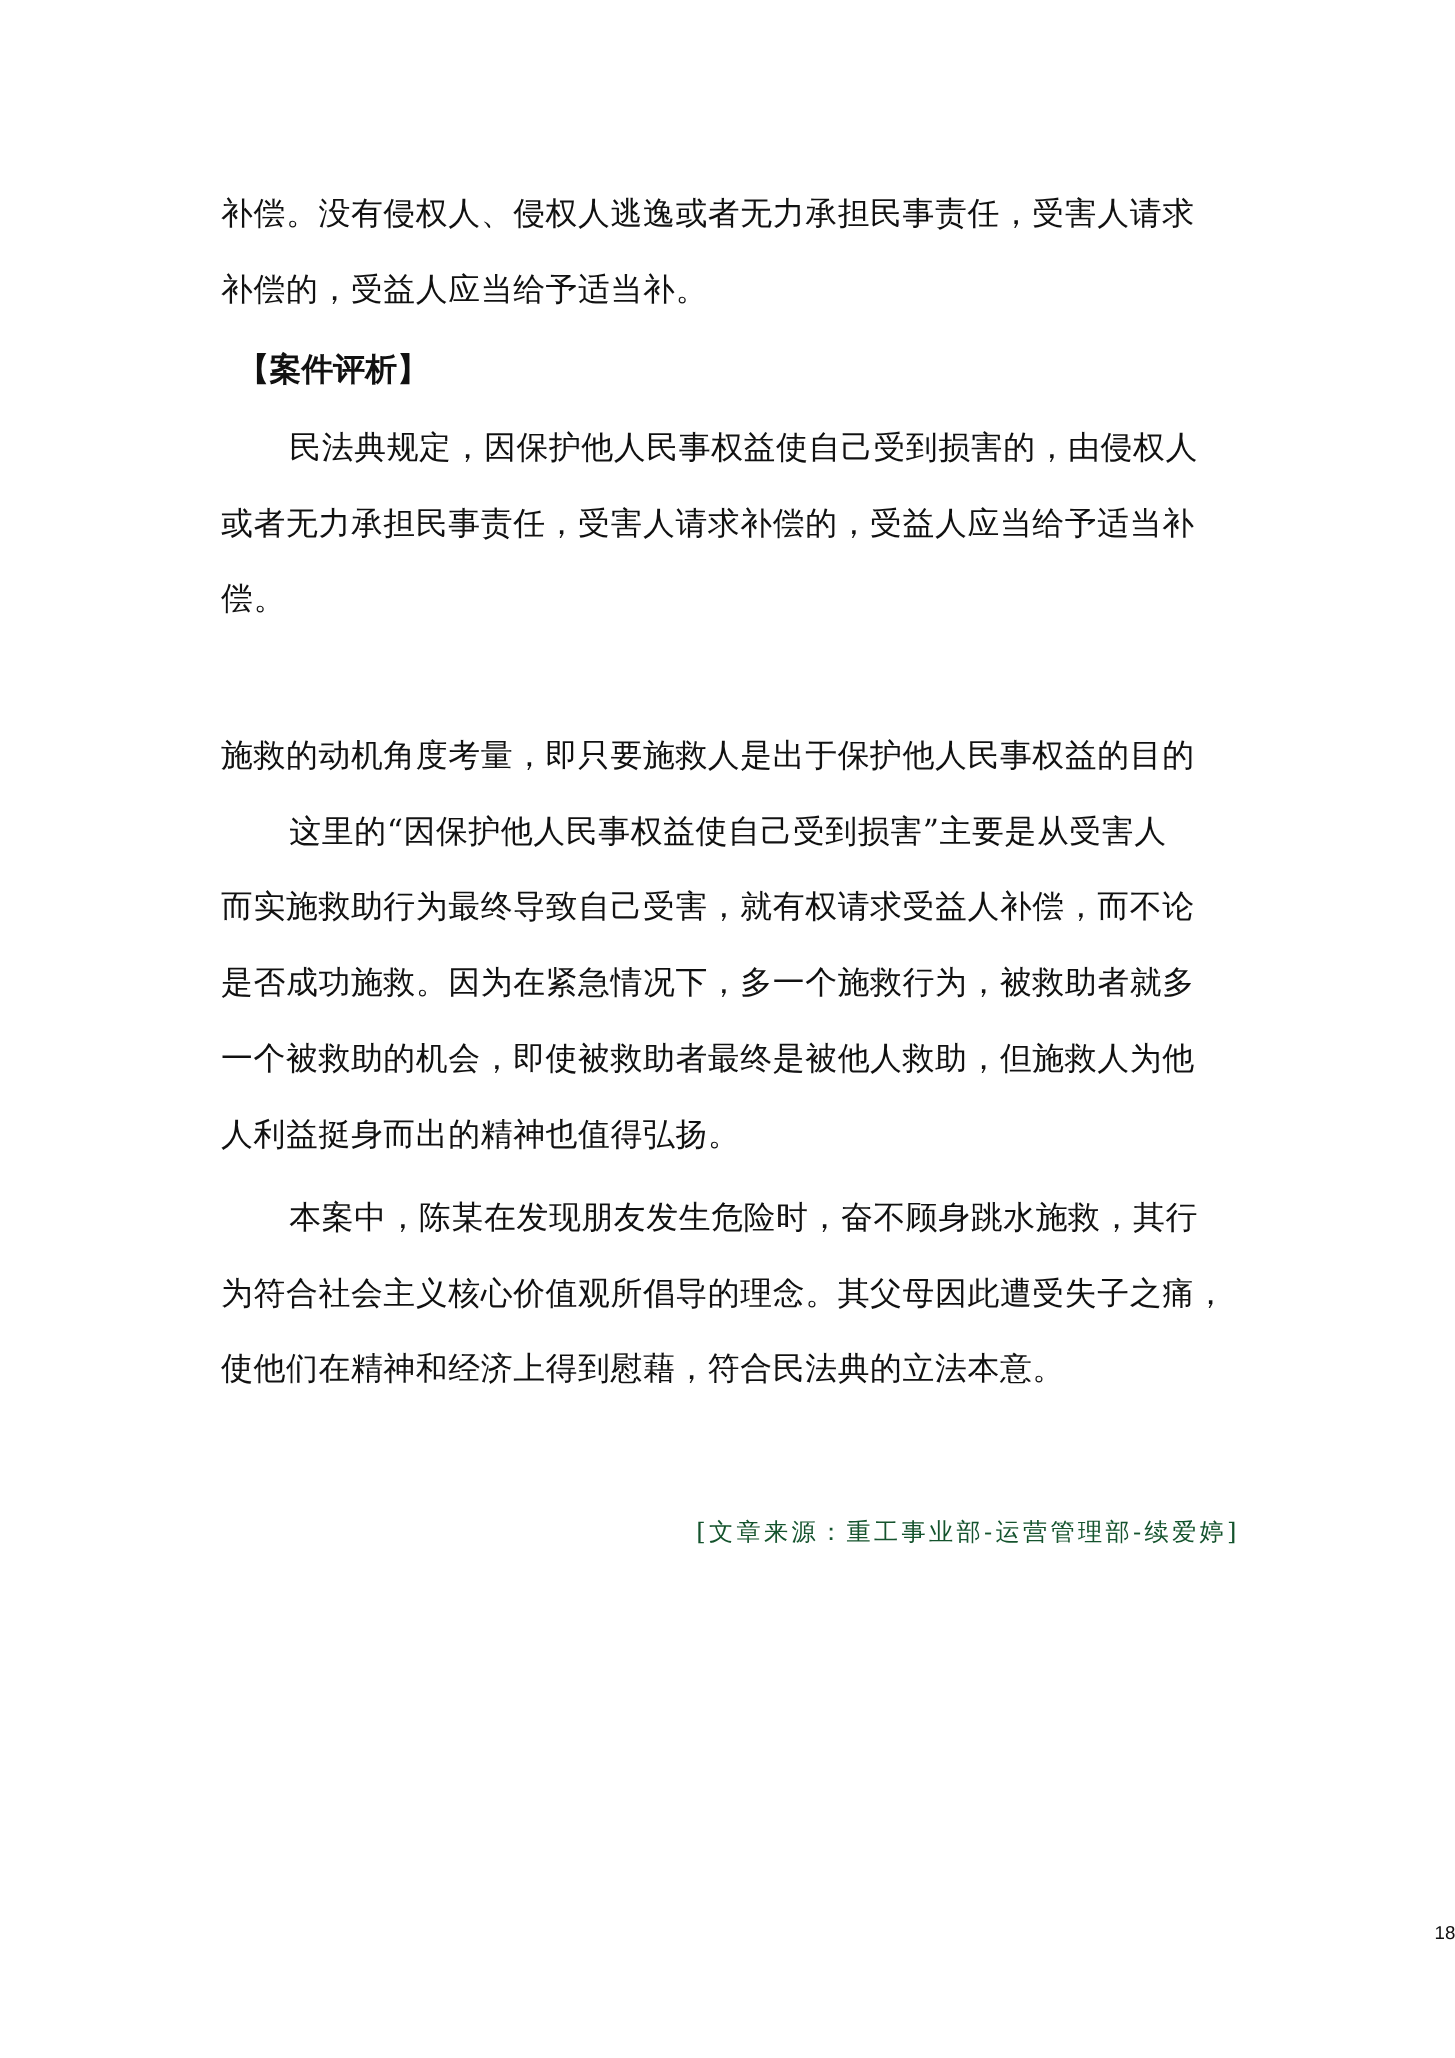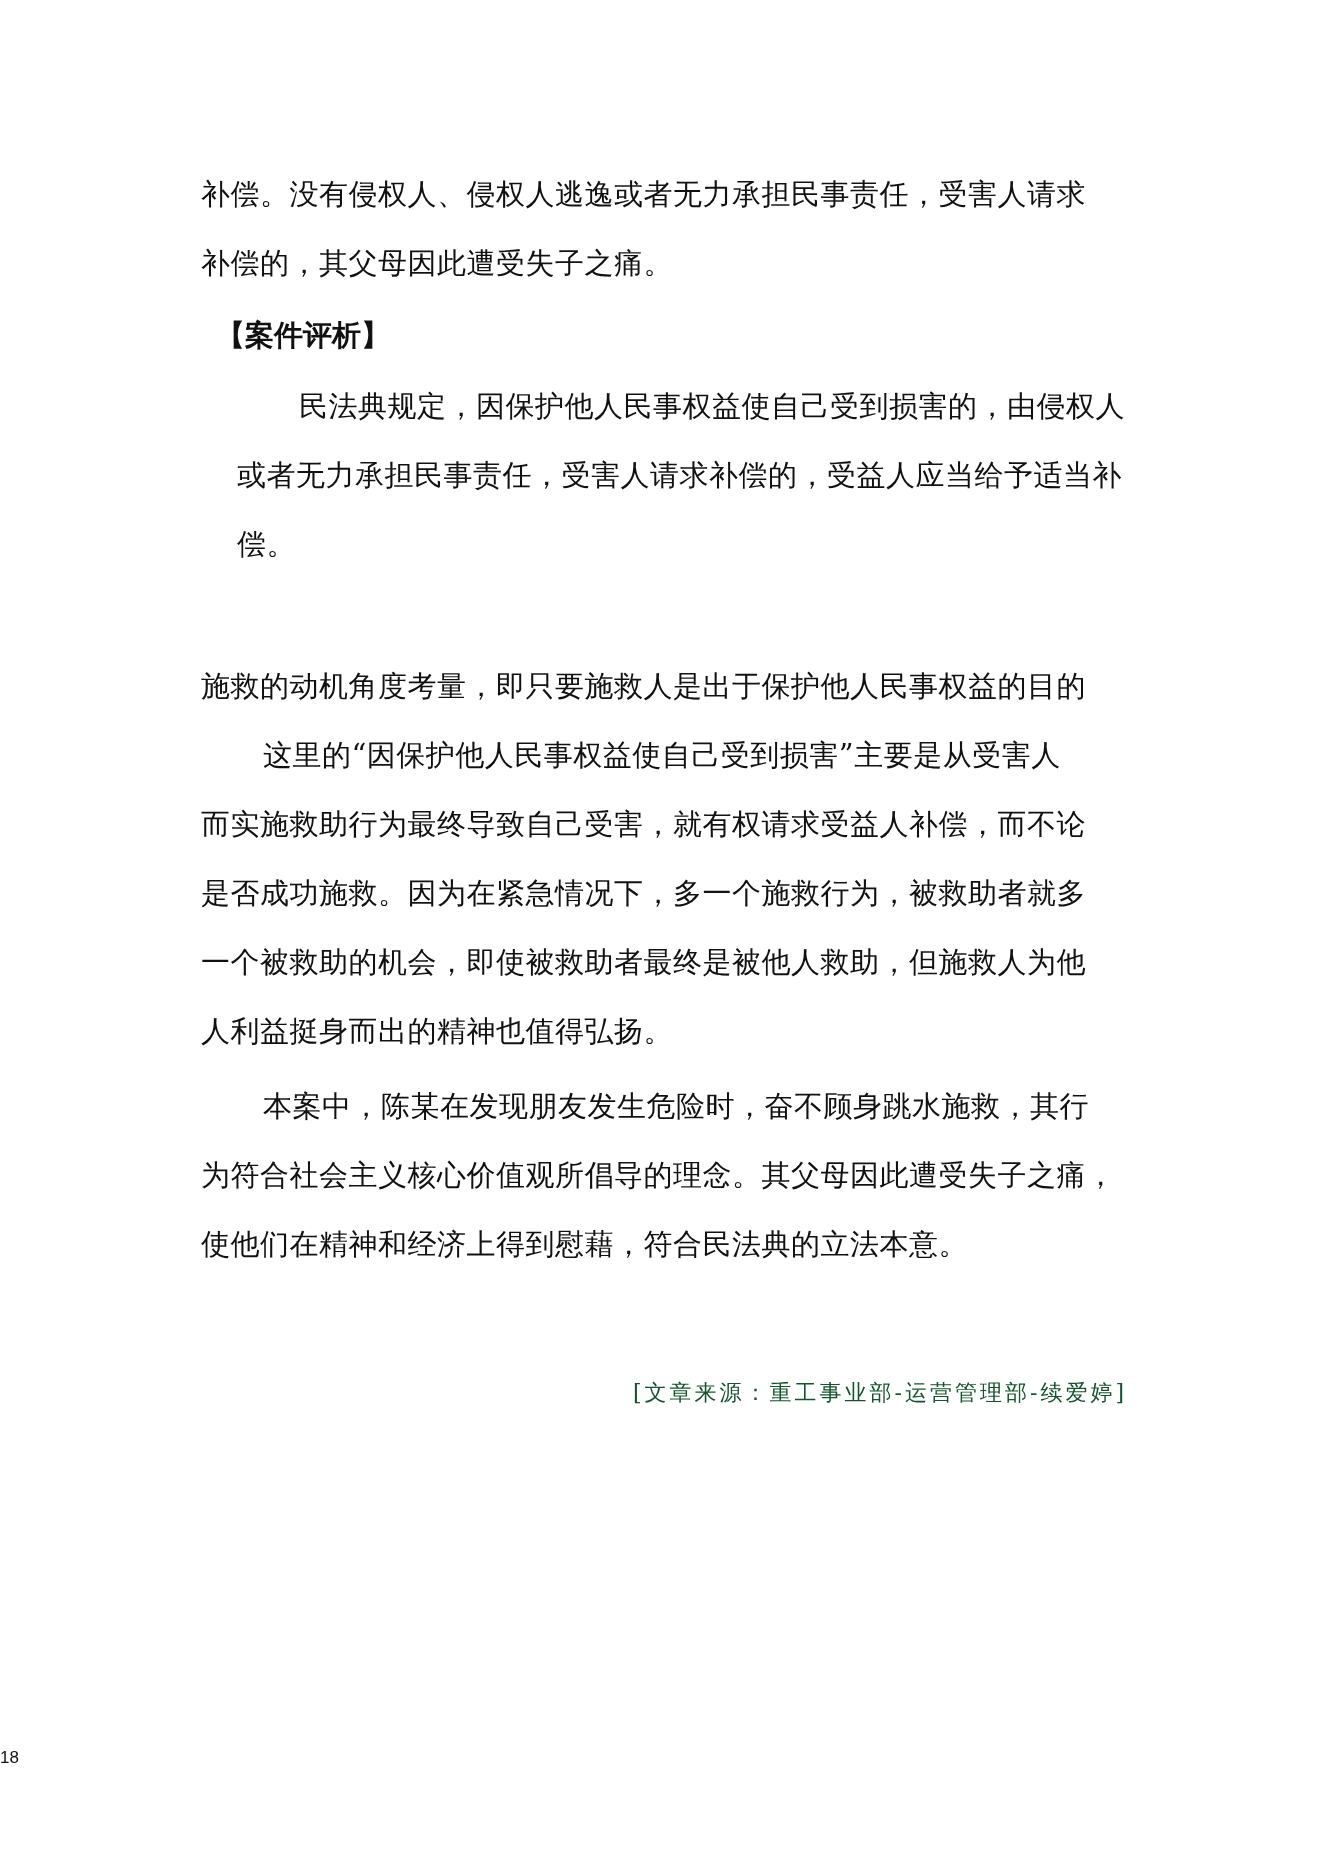--- a/index.html
+++ b/index.html
@@ -54,39 +54,39 @@
       font-size: 22px;
       color: #14532d;
       letter-spacing: 3px;
       white-space: nowrap;
     }
     .page-number {
       position: absolute;
       left: 0;
       width: 1323px;
       top: 1748px;
-      text-align: left;
+      text-align: right;
       font-family: "Liberation Sans", sans-serif;
       font-size: 17px;
       color: #111111;
     }
   </style>
 </head>
 <body>
 
 <div class="page">
 
   <div class="body-text" style="top:160px;">
     <span class="line">补偿。没有侵权人、侵权人逃逸或者无力承担民事责任，受害人请求</span>
-    <span class="line">补偿的，其父母因此遭受失子之痛。</span>
+    <span class="line">补偿的，受益人应当给予适当补。</span>
   </div>
 
   <div class="heading">【案件评析】</div>
 
-  <div class="body-text" style="top:372px;margin-left:36px;">
+  <div class="body-text" style="top:372px;">
     <span class="line indent">民法典规定，因保护他人民事权益使自己受到损害的，由侵权人</span>
     <span class="line">或者无力承担民事责任，受害人请求补偿的，受益人应当给予适当补</span>
     <span class="line">偿。</span>
   </div>
 
   <div class="body-text" style="top:652px;">
     <span class="line">施救的动机角度考量，即只要施救人是出于保护他人民事权益的目的</span>
     <span class="line indent">这里的“因保护他人民事权益使自己受到损害”主要是从受害人</span>
     <span class="line">而实施救助行为最终导致自己受害，就有权请求受益人补偿，而不论</span>
     <span class="line">是否成功施救。因为在紧急情况下，多一个施救行为，被救助者就多</span>

